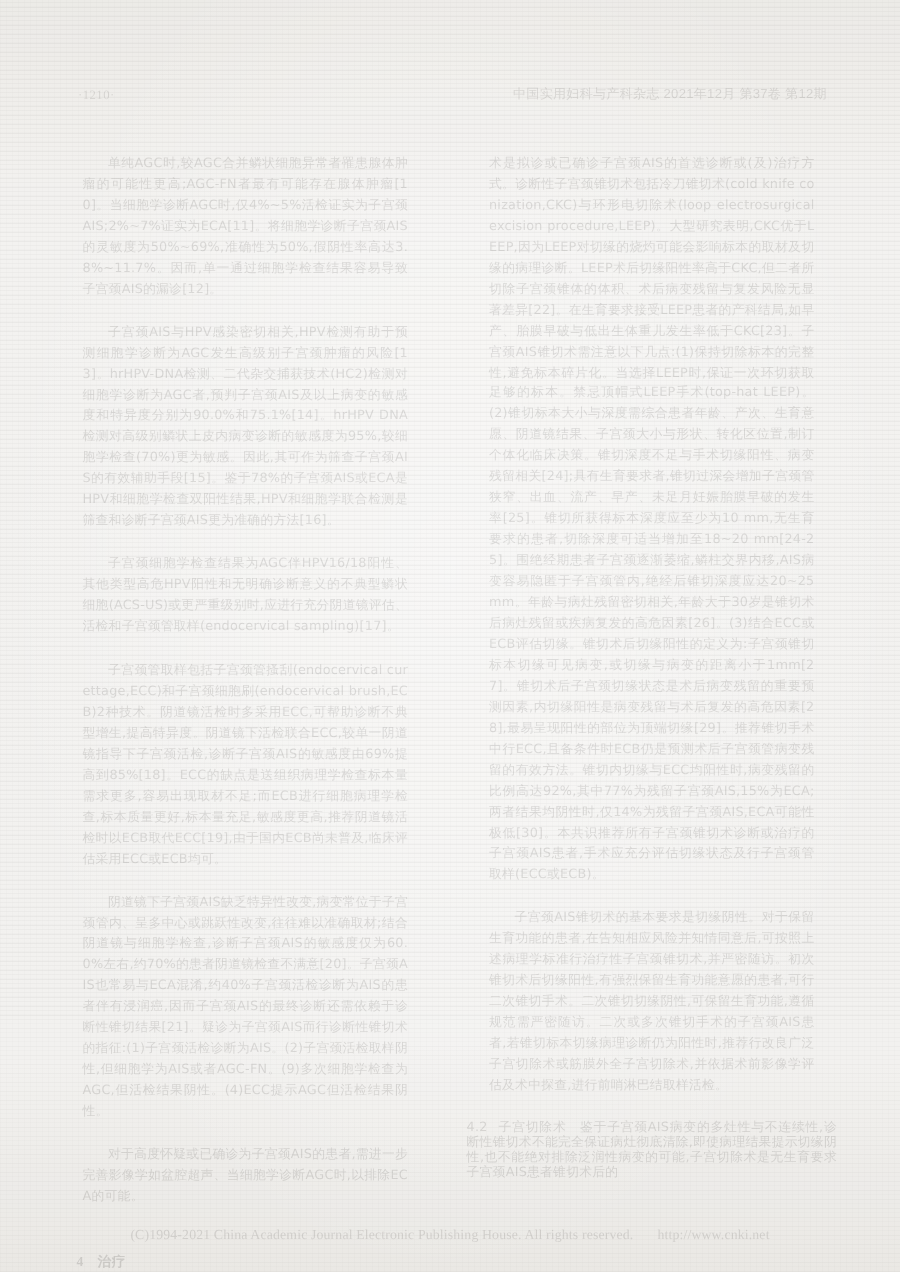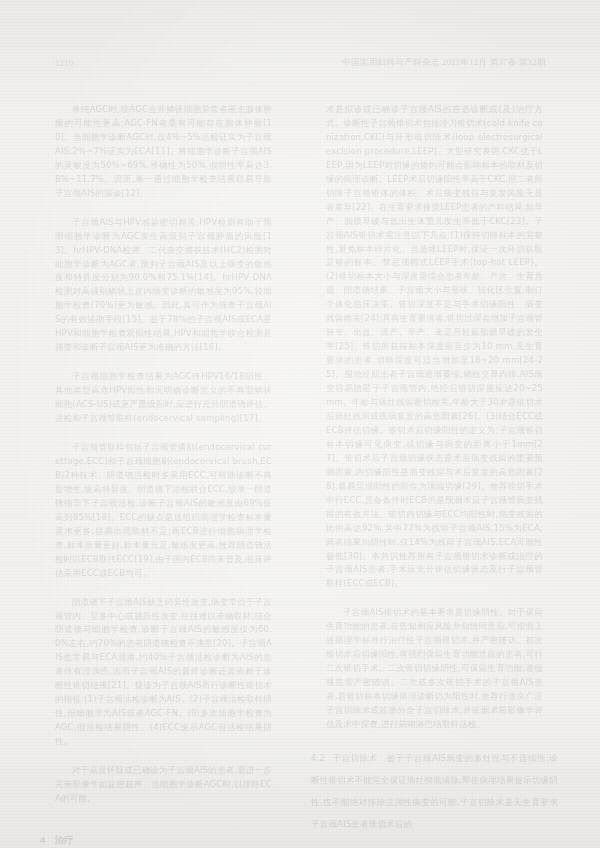--- a/index.html
+++ b/index.html
@@ -54,21 +54,21 @@
     top: 0;
     font-family: "Liberation Serif", serif;
     font-size: 8.5px;
     color: #55514d;
     letter-spacing: .3px;
   }
   .runhead-journal {
     position: absolute;
     left: 342px;
     top: -1px;
-    font-family: Liberation Serif, serif;
+    font-family: Liberation Sans, sans-serif;
     font-size: 8.7px;
     color: #4b4744;
     letter-spacing: .2px;
     white-space: nowrap;
   }
 
   
   .cols {
     position: absolute;
     top: 88px;
@@ -92,36 +92,36 @@
     color: #3d3a37;
     text-align: justify;
     text-justify: inter-character;
     letter-spacing: .15px;
     text-indent: 17px;
     word-break: break-all;
   }
   p.para.noindent { text-indent: 0; }
 
   h2.sec {
-    margin: 0;
+    margin: 11px;
     padding-top: 13px;
-    font-family: Liberation Mono, monospace;
+    font-family: Liberation Serif, serif;
     font-weight: bold;
     font-size: 9.1px;
     line-height: 14px;
     color: #2f2c2a;
     letter-spacing: .4px;
   }
   .sec-num { margin-right: 9px; }
 
   p.subsec {
     margin: 0;
     font-family: "DejaVu Sans", sans-serif;
     font-size: 8.55px;
-    line-height: 22px;
+    line-height: 10px;
     color: #3d3a37;
     text-align: justify;
     letter-spacing: .15px;
     text-indent: 0;
     word-break: break-all;
   }
   .subsec-num { margin-right: 7px; }
   .subsec-title { font-weight: normal; margin-right: 9px; }
 
   
@@ -184,16 +184,19 @@
 
       <p class="subsec">
         <span class="subsec-num">4.2</span><span class="subsec-title">子宫切除术</span><span>鉴于子宫颈AIS病变的多灶性与不连续性,诊断性锥切术不能完全保证病灶彻底清除,即使病理结果提示切缘阴性,也不能绝对排除泛润性病变的可能,子宫切除术是无生育要求子宫颈AIS患者锥切术后的</span>
       </p>
     </div>
 
   </div>
 
   <div class="footer-rule"></div>
 
+  <div class="footer">
+    <span>(C)1994-2021 China Academic Journal Electronic Publishing House. All rights reserved.</span><span class="url">http://www.cnki.net</span>
+  </div>
 
   <div class="scan-tint"></div>
   <div class="noise"></div>
 </div>
 
 </body></html>

